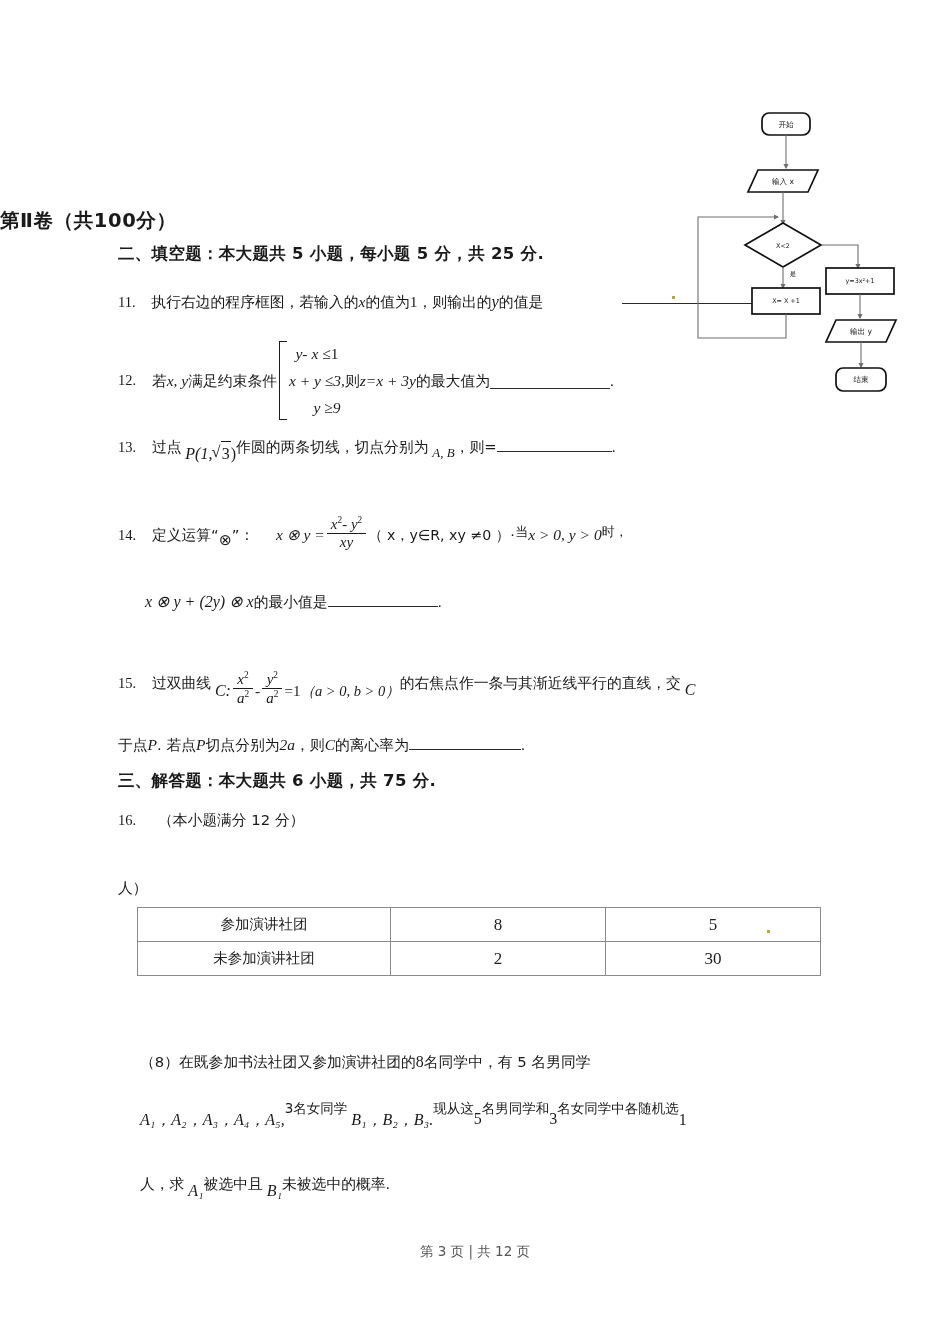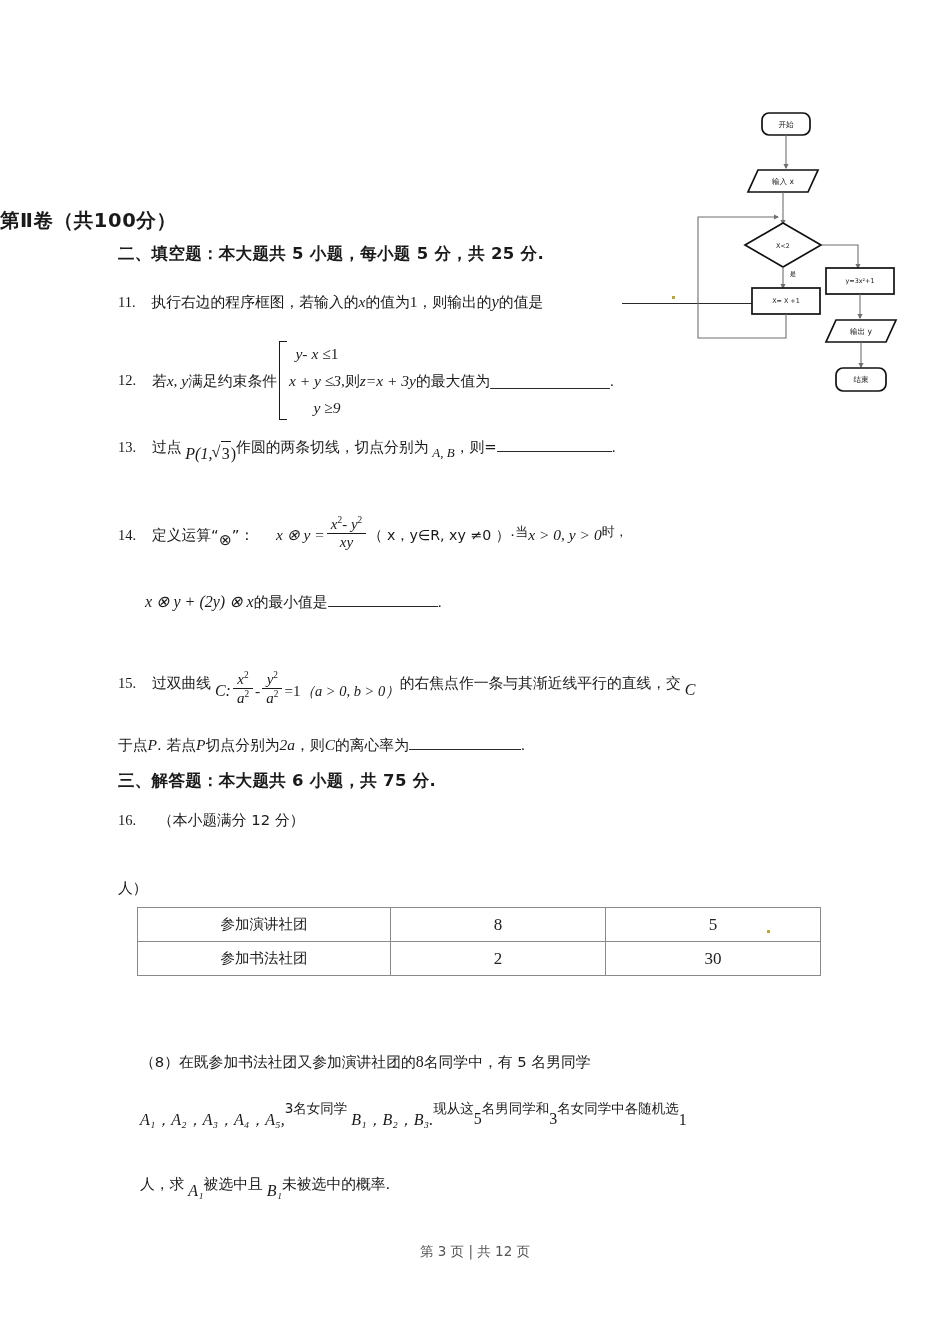--- a/index.html
+++ b/index.html
@@ -291,21 +291,21 @@
         <col class="c1">
         <col class="c2">
       </colgroup>
     <tbody>
       <tr>
         <td>参加演讲社团</td>
         <td class="num">8</td>
         <td class="num">5</td>
       </tr>
       <tr>
-        <td>参加书法社团</td>
+        <td>未参加演讲社团</td>
         <td class="num">2</td>
         <td class="num">30</td>
       </tr>
     </tbody>
   </table>
   <div class="speck" style="left:767px; top:930px;"></div>
 
 
   <div class="q" style="left:140px; top:1050px;">
     <span class="qtext">（8）在既参加书法社团又参加演讲社团的</span><span class="mn" style="font-size:16px">8</span><span class="qtext">名同学中，有 5 名男同学</span>

